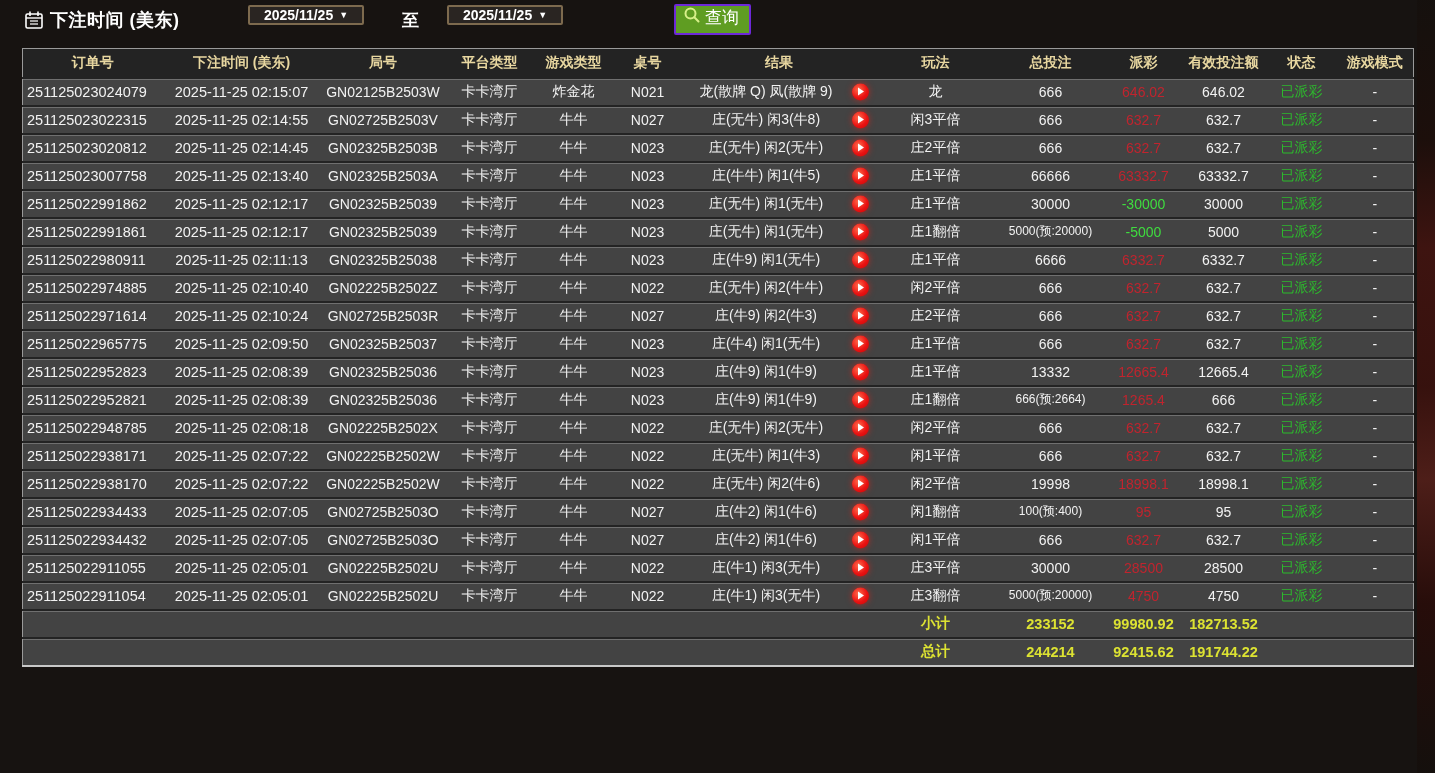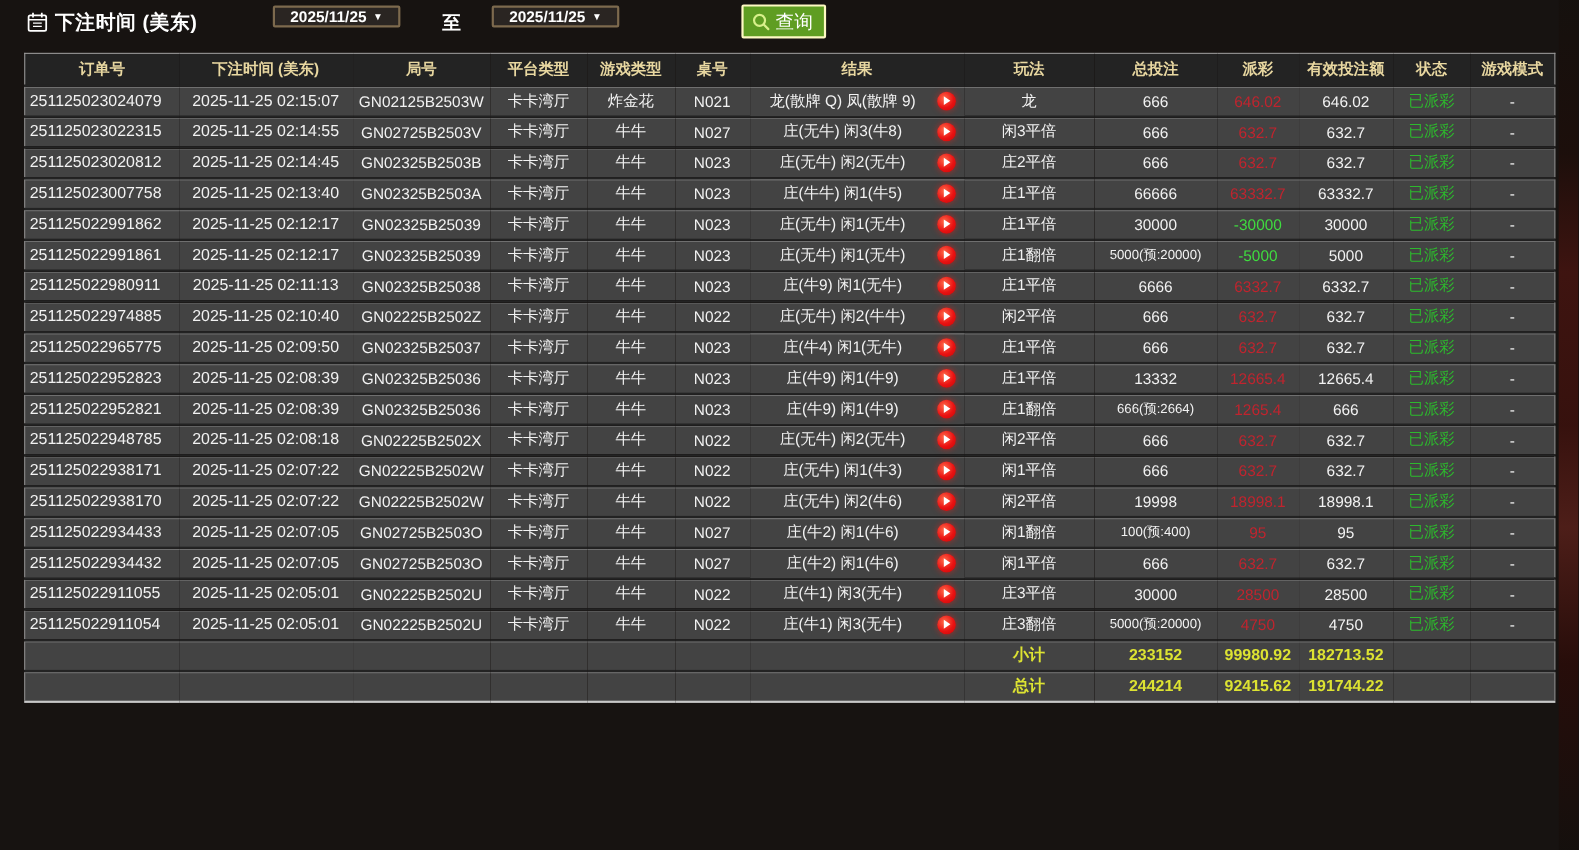--- a/index.html
+++ b/index.html
@@ -17,22 +17,22 @@
   .title-wrap { position:absolute; left:24px; top:8px; display:flex; align-items:center; gap:6px; }
   .cal-icon svg { display:block; }
   .page-title { color:#fff; font-size:18px; font-weight:bold; letter-spacing:.5px; }
   .date-box { position:absolute; top:5px; width:116px; height:20px; background:#2a2522;
     border:2px solid #7d6a4e; border-radius:2px; color:#fff; font-size:14px; font-weight:bold;
     display:flex; align-items:center; justify-content:center; gap:6px; cursor:pointer; }
   .date-box .caret { font-size:9px; color:#fff; }
   #date-from { left:248px; } #date-to { left:447px; }
   .between { position:absolute; left:402px; top:9px; color:#fff; font-size:17px; font-weight:bold; }
   .search-btn { position:absolute; left:674px; top:4px; height:31px; padding:0 10px 0 7px;
-    background:#5f9d22; border:2px solid #fef9c3; border-radius:2px; color:#fff;
-    font-size:17px; display:flex; align-items:center; gap:4px; cursor:pointer; }
+    background:#5f9d22; border:2px solid #6d28d9; border-radius:2px; color:#fff;
+    font-size:17px; display:flex; gap:4px; cursor:pointer; }
   .search-btn svg { display:block; }
 
   
   table { position:absolute; left:22px; top:48px; width:1391px; border-collapse:collapse;
     border:1px solid #9a9a9a; border-bottom:2px solid #c8c8c8; table-layout:fixed; }
   thead th { height:29px; background:#232323; color:#e8d7a0; font-size:14px; font-weight:bold;
     text-align:center; white-space:nowrap; overflow:hidden;margin-top:16px; }
   tbody td { height:28px; background:#434343; color:#f2f2f2; font-size:14px; text-align:center;
     white-space:nowrap; overflow:hidden; border-top:2px solid #232323;
     box-shadow:inset 0 1px 0 #6f6f6f; }
@@ -285,20 +285,38 @@
         <span class="play-icon"></span>
       </td>
       <td class="c-play">闲2平倍</td>
       <td class="c-bet">666</td>
       <td class="c-pay pay-win">632.7</td>
       <td class="c-valid">632.7</td>
       <td class="c-status status-ok">已派彩</td>
       <td class="c-mode">-</td>
     </tr>
 
+    <tr>
+      <td class="c-order">251125022971614</td>
+      <td class="c-time">2025-11-25 02:10:24</td>
+      <td class="c-round">GN02725B2503R</td>
+      <td class="c-platform">卡卡湾厅</td>
+      <td class="c-game">牛牛</td>
+      <td class="c-table">N027</td>
+      <td class="c-result">
+        <span class="res-text">庄(牛9) 闲2(牛3)</span>
+        <span class="play-icon"></span>
+      </td>
+      <td class="c-play">庄2平倍</td>
+      <td class="c-bet">666</td>
+      <td class="c-pay pay-win">632.7</td>
+      <td class="c-valid">632.7</td>
+      <td class="c-status status-ok">已派彩</td>
+      <td class="c-mode">-</td>
+    </tr>
 
     <tr>
       <td class="c-order">251125022965775</td>
       <td class="c-time">2025-11-25 02:09:50</td>
       <td class="c-round">GN02325B25037</td>
       <td class="c-platform">卡卡湾厅</td>
       <td class="c-game">牛牛</td>
       <td class="c-table">N023</td>
       <td class="c-result">
         <span class="res-text">庄(牛4) 闲1(无牛)</span>

